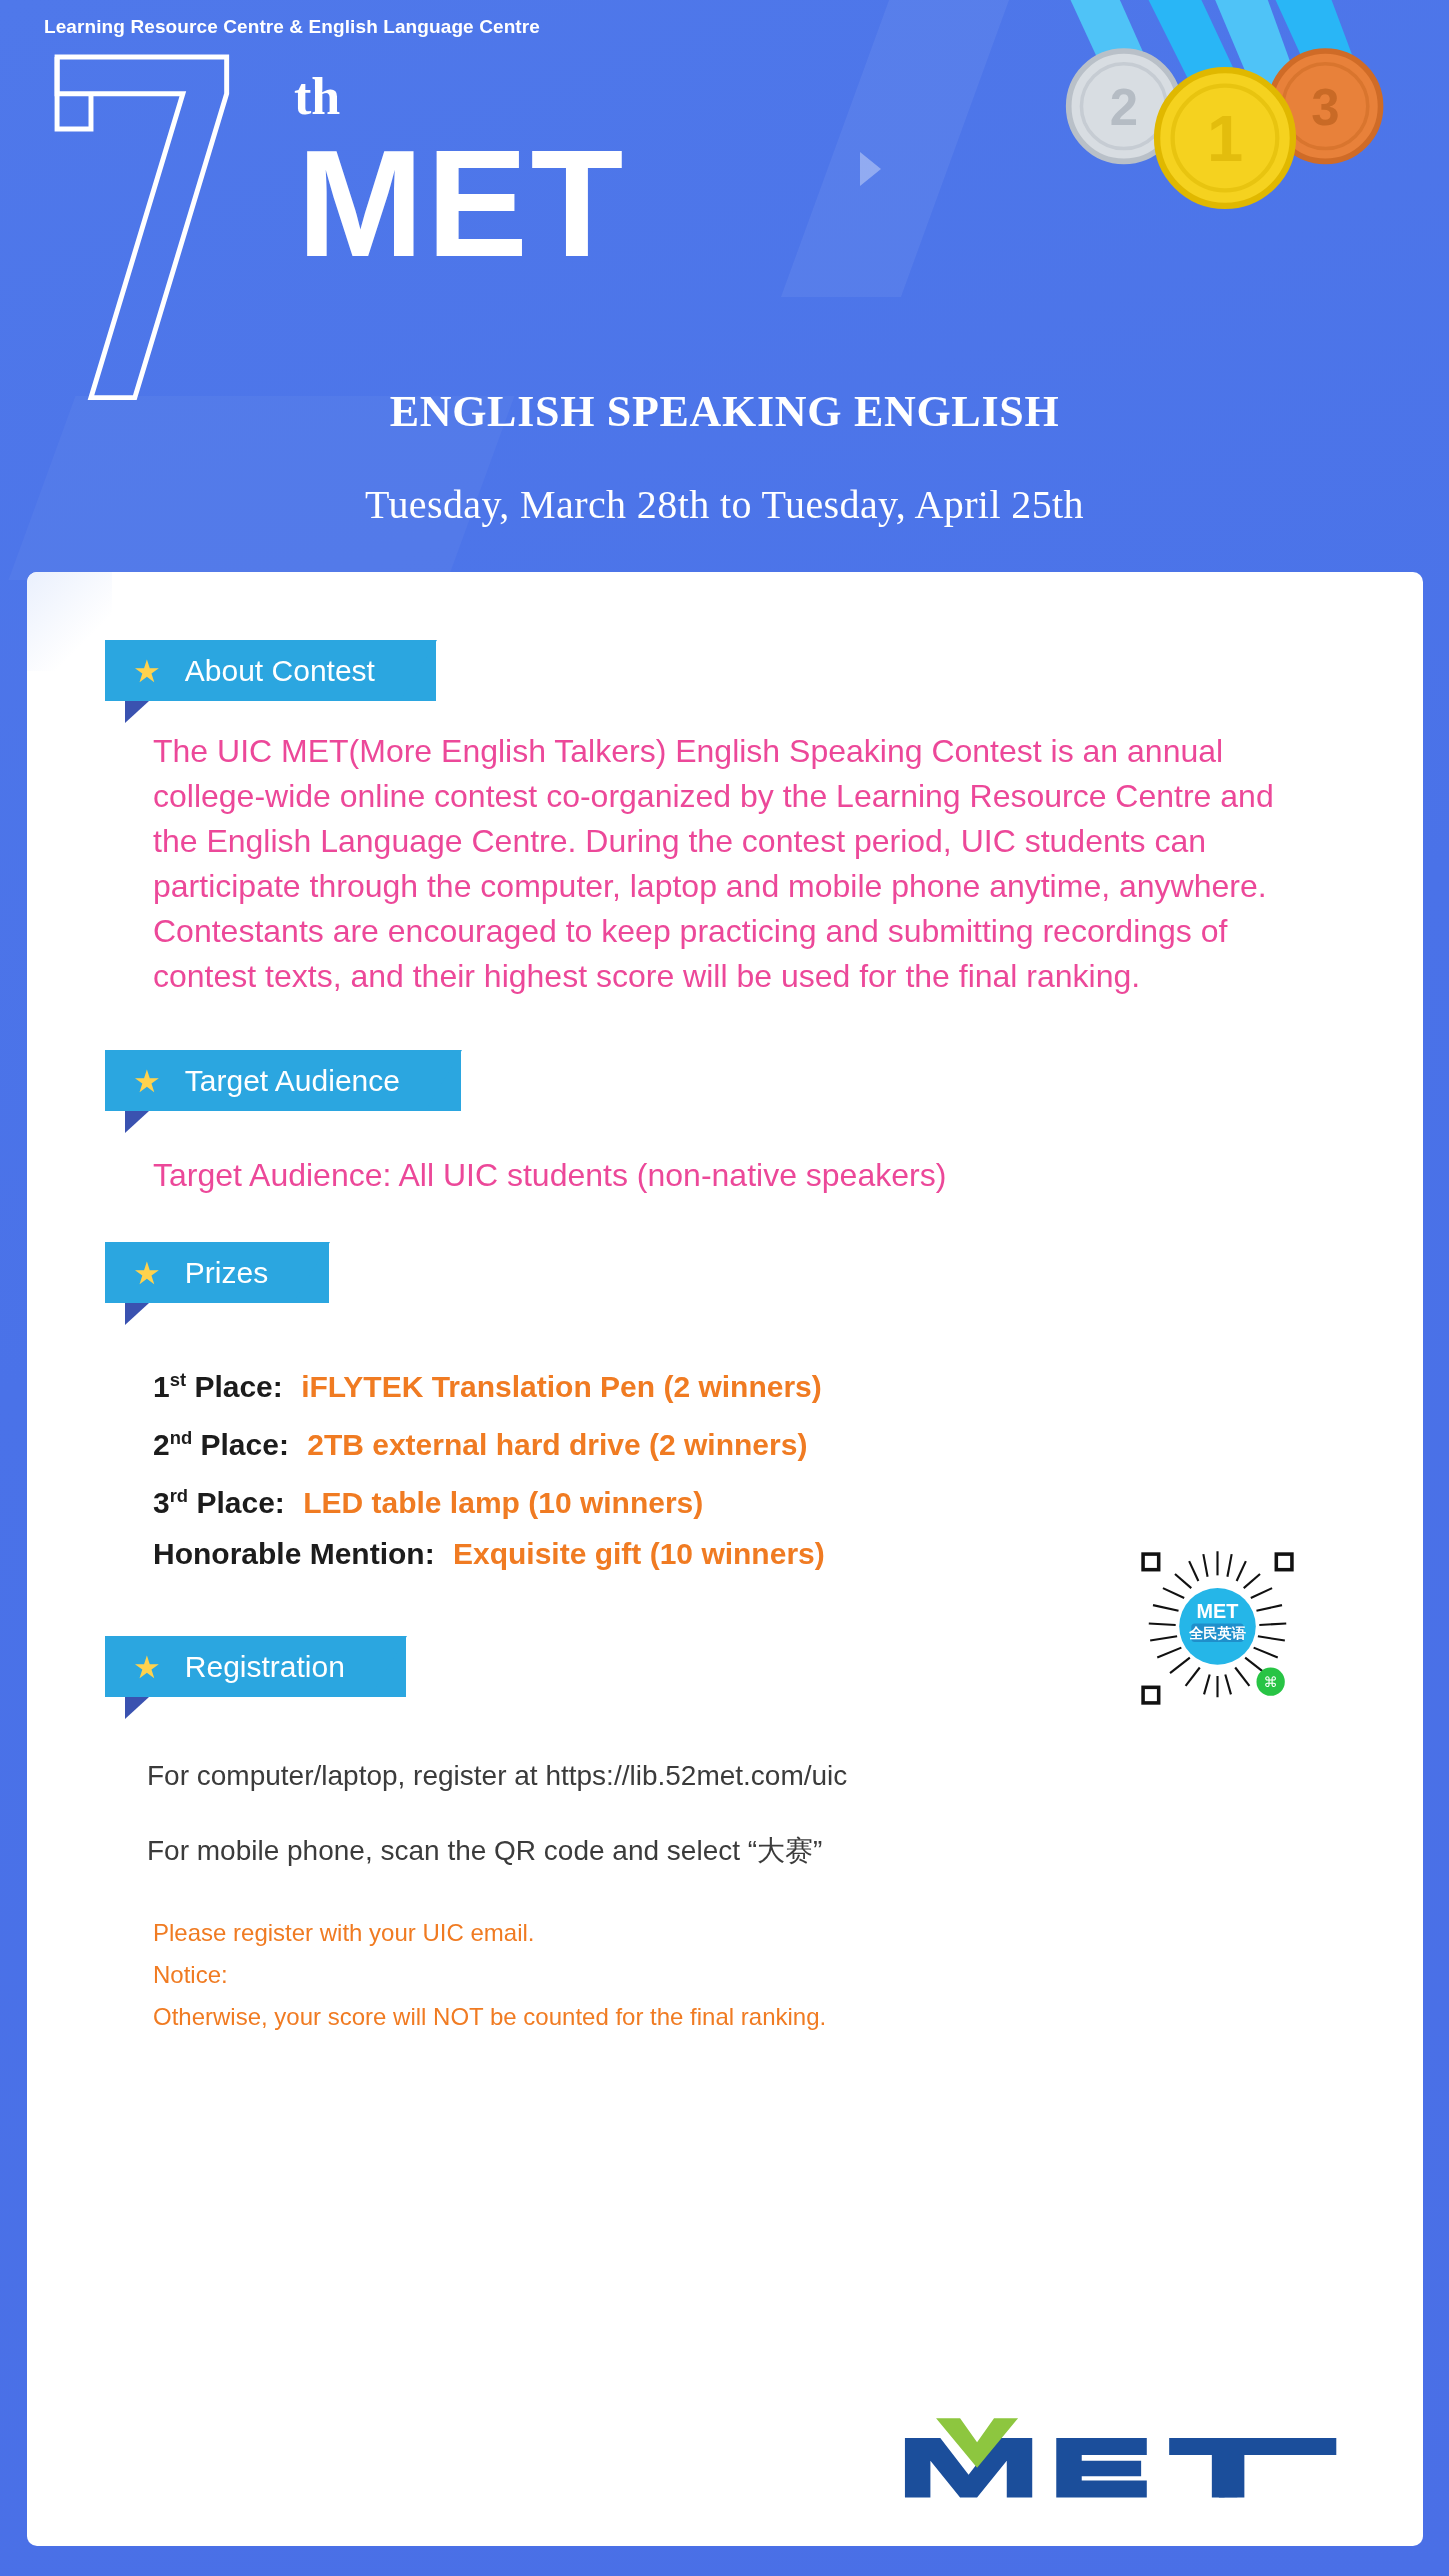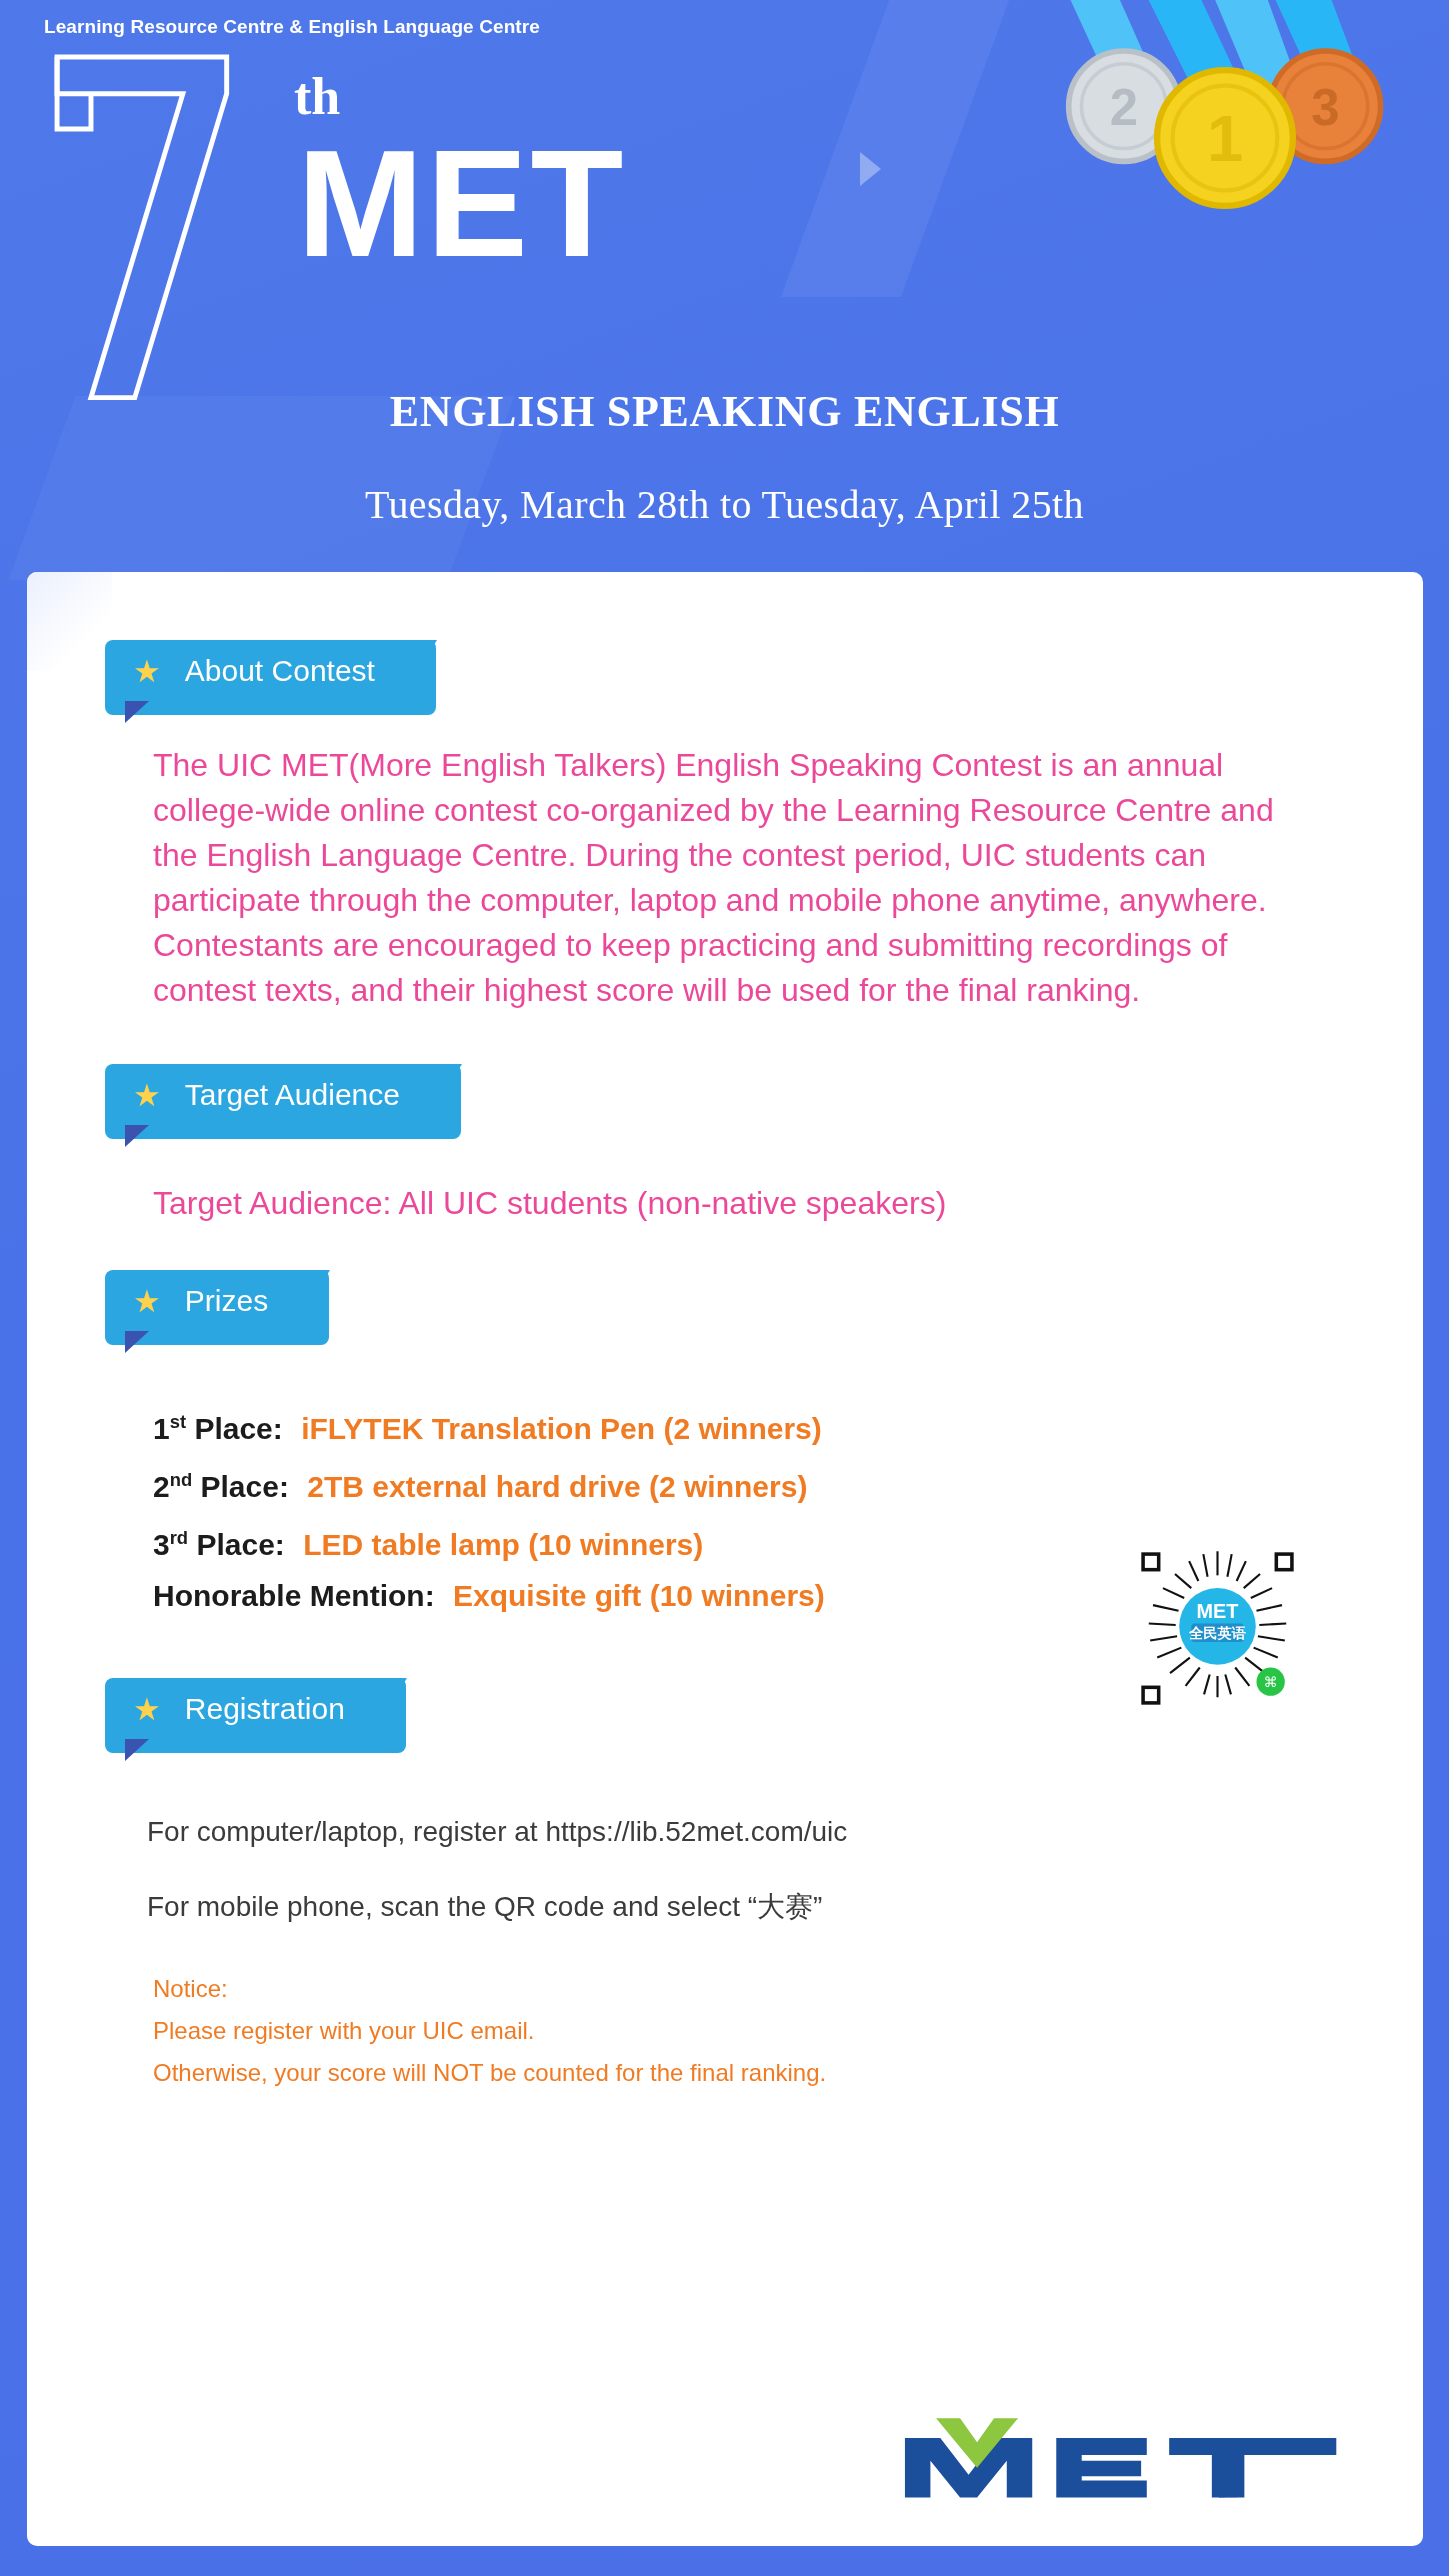--- a/index.html
+++ b/index.html
@@ -124,28 +124,27 @@
     width: 85px; height: 99px;
     background: linear-gradient(135deg, #eaf0fd 0%, #ffffff 70%);
     border-top-left-radius: 10px;
   }
 
   
   .banner-wrap { position: relative; margin-left: 78px; }
   .banner {
     position: relative;
     display: inline-block;
-    height: 75px;
+    height: 61px;
     background: #2ba6e0;
     padding: 0 61px 0 28px;
     color: #ffffff;
     font-size: 30px;
     line-height: 61px;
     white-space: nowrap;
-    border-radius: 8px;
   }
   .banner::after {
     content: "";
     position: absolute;
     right: -0.7px; top: 0;
     border-top: 61px solid #2ba6e0;
     border-right: 37px solid transparent;
   }
   .banner .star {
     display: inline-block;
@@ -333,22 +332,22 @@
         </div>
         <div class="banner-tail"></div>
       </div>
 
       <div style="height:58px"></div>
       <div class="reg-line">For computer/laptop, register at https://lib.52met.com/uic</div>
       <div style="height:33px"></div>
       <div class="reg-line">For mobile phone, scan the QR code and select “大赛”</div>
 
       <div class="notice">
+        <div>Please register with your UIC email.</div>
         <div>Notice:</div>
-        <div>Please register with your UIC email.</div>
         <div>Otherwise, your score will NOT be counted for the final ranking.</div>
       </div>
     </div>
 
     <div class="qr">
       <svg width="163" height="163" viewBox="0 0 230 230">
         <rect width="230" height="230" fill="#ffffff"></rect>
         <g stroke="#111" stroke-width="3">
           <line x1="115" y1="6" x2="115" y2="40"></line>
             <line x1="95" y1="10" x2="101" y2="42"></line>

